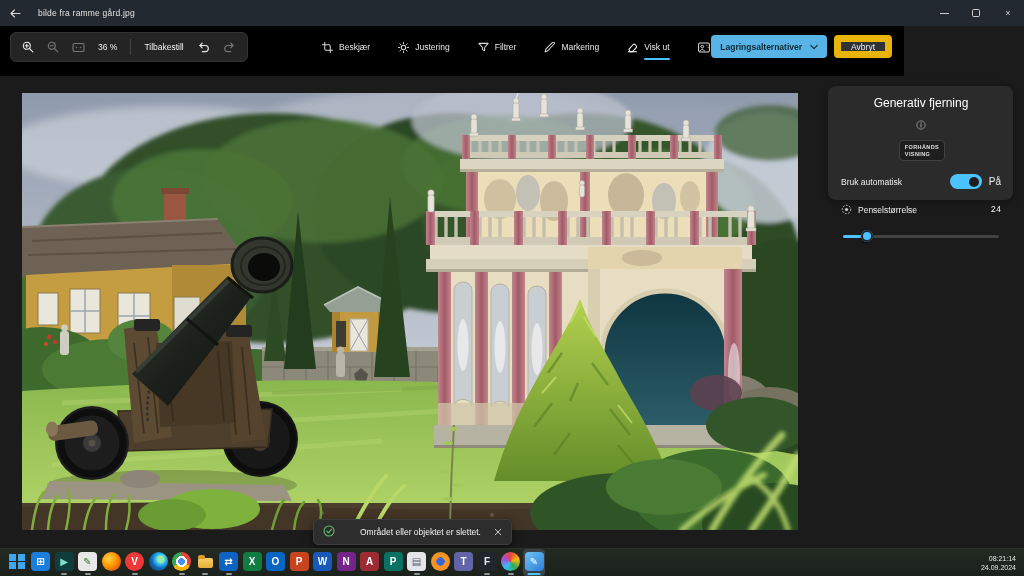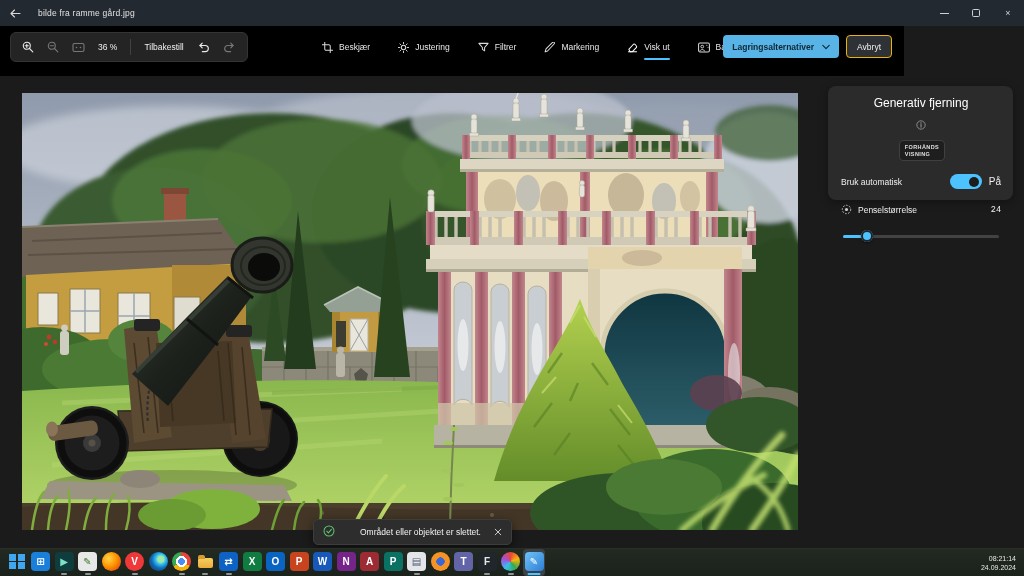--- a/index.html
+++ b/index.html
@@ -27,21 +27,21 @@
   .reset-label { font-size:8.5px; color:#f0f0f0; }
 
   .tabs { position:absolute; left:322px; top:6px; height:30px; display:flex; align-items:center; gap:28px; }
   .tab { display:flex; align-items:center; gap:6px; color:#e8e8e8; cursor:default; }
   .tab svg { display:block; }
   .tab-label { font-size:8.5px; position:relative; white-space:nowrap; }
   .tab.active .tab-label::after { content:""; position:absolute; left:0; right:0; bottom:-8px; height:2.5px; border-radius:2px; background:#4cc2ff; }
 
   .top-actions { position:absolute; right:12px; top:9px; display:flex; gap:7px; }
   .save-btn { height:23px; padding:0 9px; background:#58b3e6; border-radius:4px; display:flex; align-items:center; gap:8px; color:#102733; font-size:8.5px; font-weight:700; }
-  .cancel-btn { height:23px; padding:0 10px; background:#2e3236; border:1px solid #eab308; border-radius:4px; display:flex; align-items:center; color:#f0f0f0; font-size:8.5px; }
+  .cancel-btn { height:23px; padding:0 10px; background:#2e3236; border:7px solid #eab308; border-radius:4px; display:flex; align-items:center; color:#f0f0f0; font-size:8.5px; }
 
   
   .photo-wrap { position:absolute; left:22px; top:93px; width:776px; height:437px; background:#111; }
   .photo-wrap svg { display:block; width:776px; height:437px; }
 
   
   .panel { position:absolute; left:828px; top:86px; width:185px; height:114px; background:#2b2b2b; border-radius:8px; box-shadow:0 2px 8px rgba(0,0,0,.35); padding:10px 12px 0 13px; }
   .panel-title-row { display:flex; align-items:center; gap:6px;flex-direction:column; }
   .panel-title { font-size:12px; color:#ffffff; font-weight:400; white-space:nowrap; }
   .badge { margin-left:2px; background:#1e1e1e; border:1px solid #404040; border-radius:4px; padding:2.5px 5px; line-height:1.3; text-align:left; }

